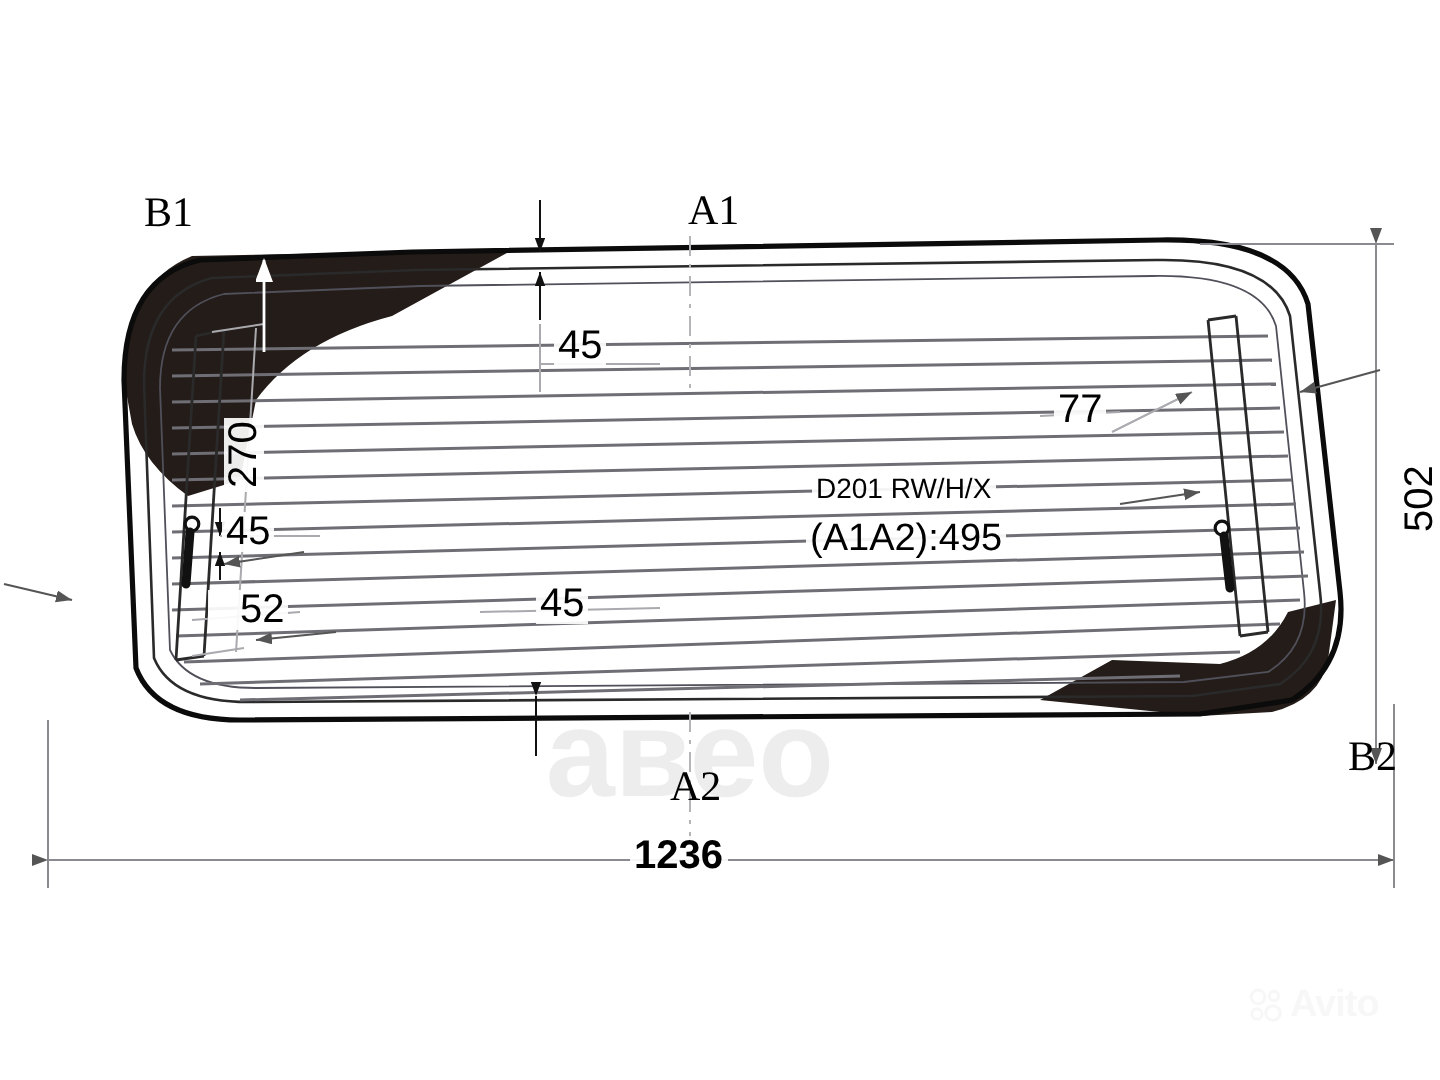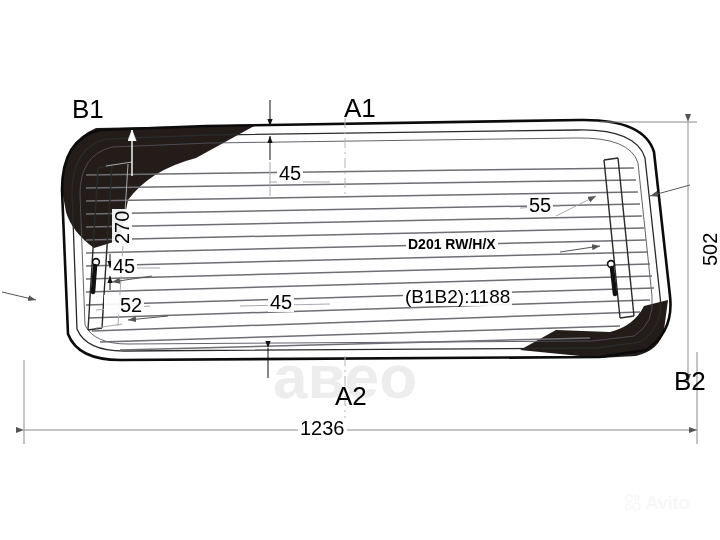--- a/index.html
+++ b/index.html
@@ -28,23 +28,23 @@
     height: 540px;
   }
   .lbl {
     position: absolute;
     color: #000;
     white-space: nowrap;
     line-height: 1;
     background: rgba(255,255,255,0.92);
     padding: 0 2px;
   }
-  .lbl.big   { font-size: 26px; }
+  .lbl.big   { font-size: 21px; font-family: Liberation Serif, serif; }
   .lbl.mid   { font-size: 20px; }
-  .lbl.code  { font-size: 14px; font-weight: bold; }
+  .lbl.code  { font-size: 14px; font-weight: normal; }
   .lbl.spec  { font-size: 19px; }
   .lbl.rot   { transform: rotate(-90deg); transform-origin: left top; }
   .lbl.nobg  { background: transparent; }
   #watermark-avito {
     position: absolute;
     left: 624px;
     top: 492px;
     display: flex;
     align-items: center;
     gap: 3px;
@@ -214,38 +214,38 @@
   <div class="lbl big nobg" style="left:70px; top:96px;">B1</div>
 
   <div class="lbl big nobg" style="left:342px; top:95px;">A1</div>
 
   <div class="lbl big nobg" style="left:333px; top:383px;">A2</div>
 
   <div class="lbl big nobg" style="left:672px; top:368px;">B2</div>
 
   <div class="lbl mid" style="left:277px; top:163px;">45</div>
 
-  <div class="lbl mid" style="left:527px; top:195px;">55</div>
+  <div class="lbl mid" style="left:527px; top:195px;">77</div>
 
   <div class="lbl mid rot" style="left:112px; top:246px;">270</div>
 
   <div class="lbl mid" style="left:111px; top:256px;">45</div>
 
   <div class="lbl mid" style="left:104px; top:295px;padding-left:16px;">52</div>
 
   <div class="lbl mid" style="left:268px; top:292px;">45</div>
 
   <div class="lbl mid rot" style="left:700px; top:268px;">502</div>
 
-  <div class="lbl mid" style="left:298px; top:418px;">1236</div>
+  <div class="lbl mid" style="left:315px; top:418px;font-weight:bold;">1236</div>
 
   <div class="lbl code" style="left:406px; top:237px;">D201 RW/H/X</div>
 
-
-  <div class="lbl spec" style="left:403px; top:287px;">(B1B2):1188</div>
+  <div class="lbl spec" style="left:403px; top:260px;">(A1A2):495</div>
+
 
   <div id="watermark-avito">
     <svg width="18" height="18" viewBox="0 0 18 18">
       <circle cx="5" cy="4.5" r="3.4" fill="none" stroke="#f2f2f2" stroke-width="1.6"></circle>
       <circle cx="13" cy="4" r="2.3" fill="none" stroke="#f2f2f2" stroke-width="1.6"></circle>
       <circle cx="4.5" cy="13" r="2.6" fill="none" stroke="#f2f2f2" stroke-width="1.6"></circle>
       <circle cx="12.5" cy="12.5" r="3.6" fill="none" stroke="#f2f2f2" stroke-width="1.6"></circle>
     </svg>
     <span class="wm-text">Avito</span>
   </div>

